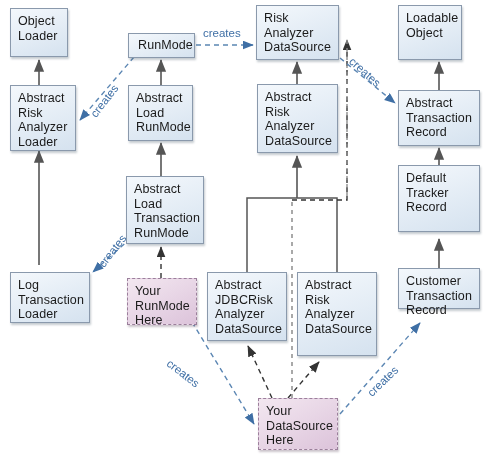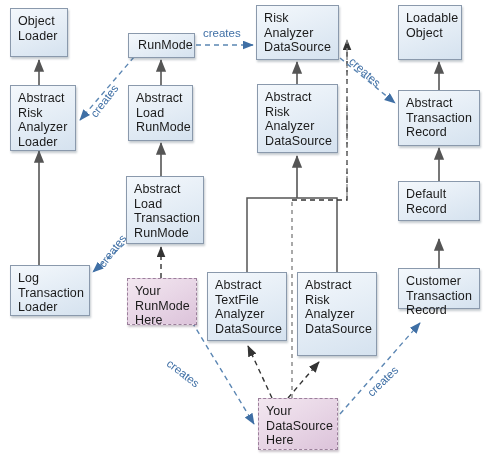--- a/index.html
+++ b/index.html
@@ -111,21 +111,21 @@
     <span>Loader</span>
   </div>
 
   <div class="node" style="left:10px;top:85px;width:66px;height:66px;">
     <span>Abstract</span>
     <span>Risk</span>
     <span>Analyzer</span>
     <span>Loader</span>
   </div>
 
-  <div class="node" style="left:10px;top:265px;width:80px;height:51px;">
+  <div class="node" style="left:10px;top:272px;width:80px;height:51px;">
     <span>Log</span>
     <span>Transaction</span>
     <span>Loader</span>
   </div>
 
   <div class="node center" style="left:128px;top:33px;width:67px;height:25px;">
     <span>RunMode</span>
   </div>
 
   <div class="node" style="left:128px;top:85px;width:65px;height:56px;">
@@ -155,21 +155,21 @@
 
   <div class="node" style="left:257px;top:84px;width:81px;height:69px;">
     <span>Abstract</span>
     <span>Risk</span>
     <span>Analyzer</span>
     <span>DataSource</span>
   </div>
 
   <div class="node" style="left:207px;top:272px;width:80px;height:69px;">
     <span>Abstract</span>
-    <span>TextFile</span>
+    <span>JDBCRisk</span>
     <span>Analyzer</span>
     <span>DataSource</span>
   </div>
 
   <div class="node" style="left:297px;top:272px;width:80px;height:84px;">
     <span>Abstract</span>
     <span>Risk</span>
     <span>Analyzer</span>
     <span>DataSource</span>
   </div>
@@ -184,22 +184,23 @@
     <span>Loadable</span>
     <span>Object</span>
   </div>
 
   <div class="node" style="left:398px;top:90px;width:82px;height:56px;">
     <span>Abstract</span>
     <span>Transaction</span>
     <span>Record</span>
   </div>
 
-  <div class="node" style="left:398px;top:181px;width:82px;height:40px;">
+  <div class="node" style="left:398px;top:165px;width:82px;height:67px;">
     <span>Default</span>
+    <span>Tracker</span>
     <span>Record</span>
   </div>
 
   <div class="node" style="left:398px;top:268px;width:82px;height:41px;">
     <span>Customer</span>
     <span>Transaction</span>
     <span>Record</span>
   </div>
 
   <div class="elabel" style="left:203px;top:27px;">creates</div>

